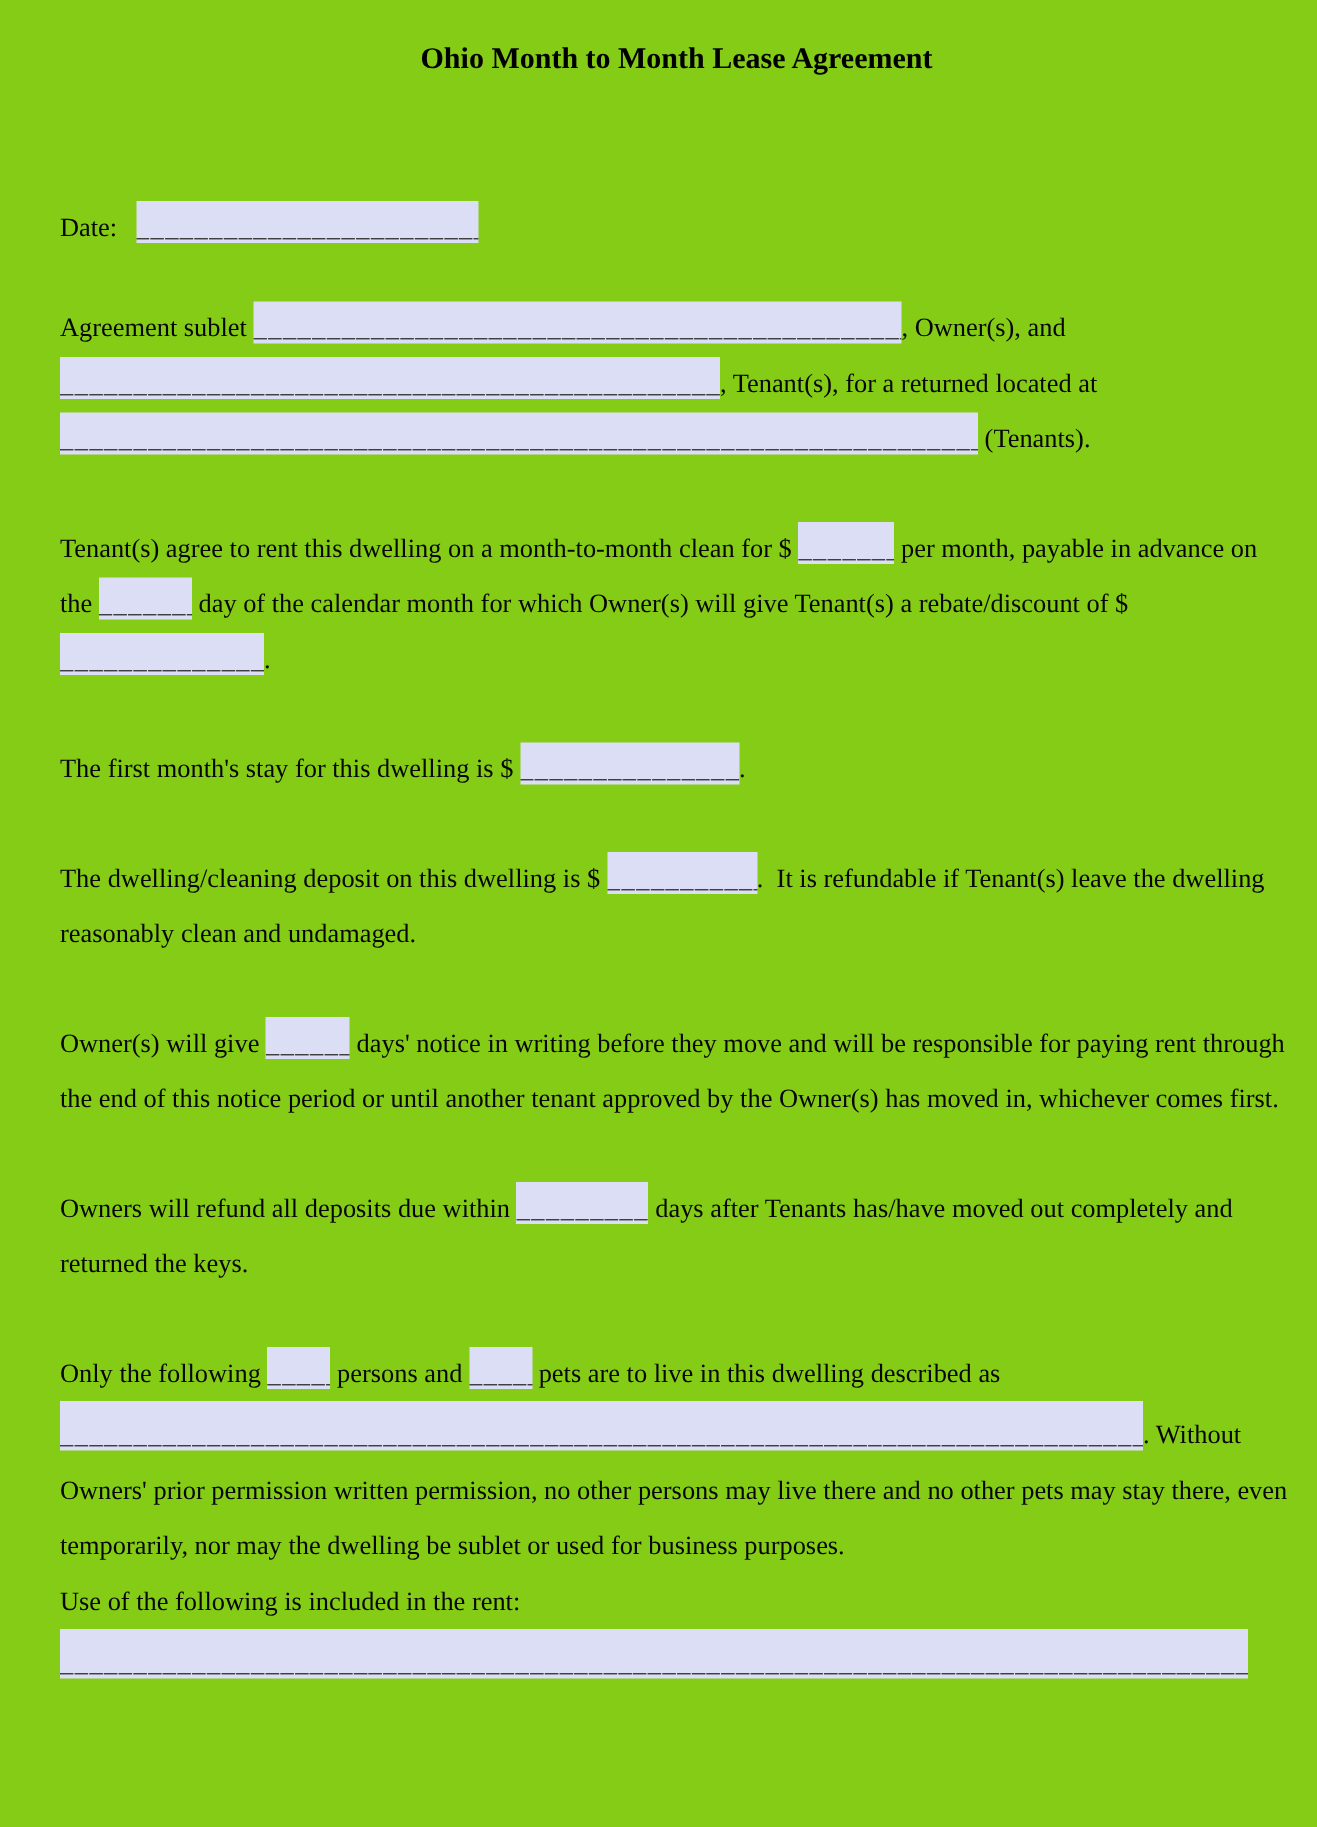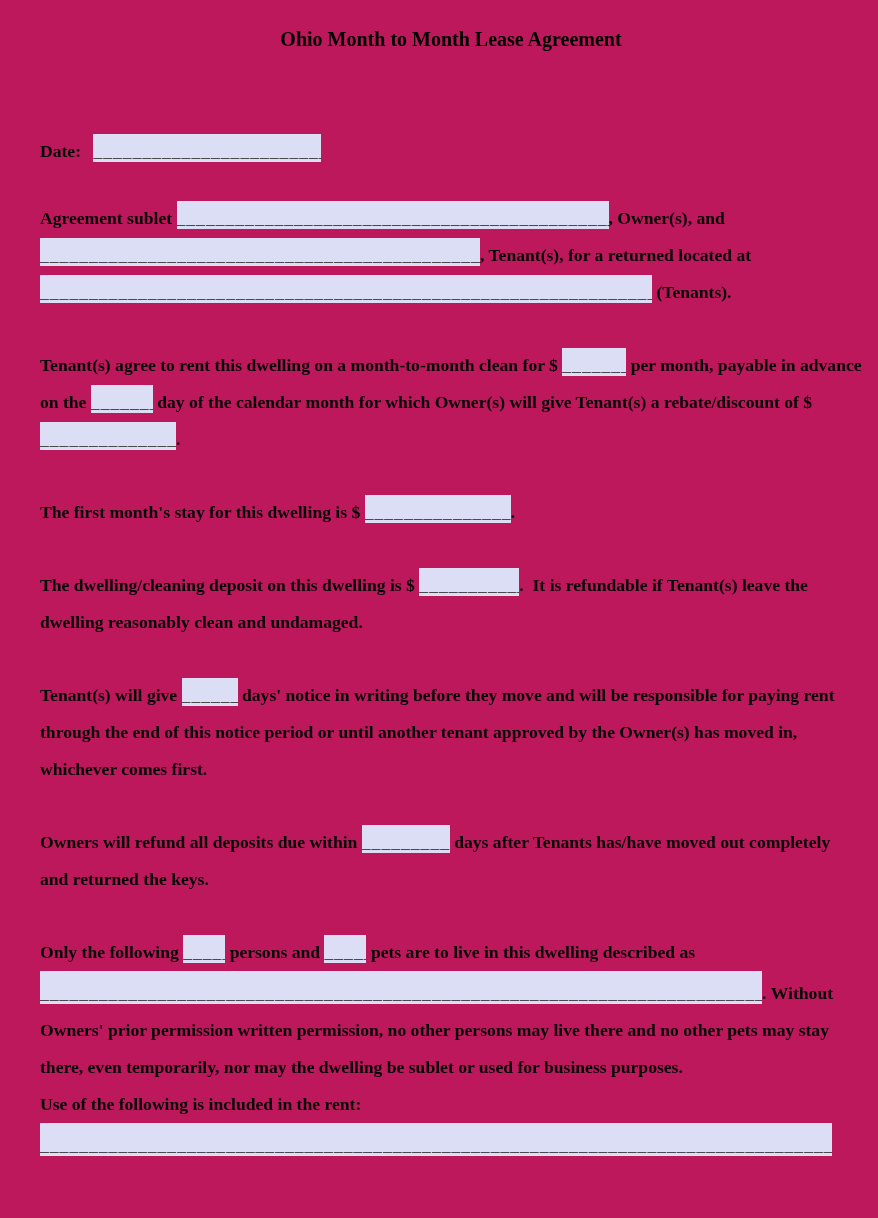--- a/index.html
+++ b/index.html
@@ -1,39 +1,39 @@
 <!DOCTYPE html>
 <html><head>
 <meta charset="utf-8">
 <style>
   html,body { margin:0; padding:0; background:#ffffff; }
   .page {
     width:878px; height:1218px; box-sizing:border-box;
-    background:#be185d; overflow:hidden;
+    background:#84cc16; overflow:hidden;
     padding:0 16px 0 40px;
     font-family:"Liberation Serif","DejaVu Serif",serif;
     font-size:17.6px; color:#060606;
   }
   .doc-title {
     font-size:20px; font-weight:700; text-align:center;
     margin:28px 0 0 0; line-height:23px; color:#000;
   }
   .p { margin:36px 0 0 0; line-height:37px; }
   .p--first { margin-top:30px; }
   .p--tight { margin-top:0; }
   .date-row { margin-top:82px; line-height:37px; }
   .blank {
     display:inline-block; vertical-align:-5px;
     padding-top:6px; height:22px; line-height:22px;
     overflow:hidden; white-space:nowrap;
     background:#dbdef5; color:#2f2f2f; letter-spacing:1px;
   }
   .blank--tall { padding-top:11px; }
   .date-row .blank { margin-left:8px; }
-  .txt { color:#060606;font-weight:bold; }
+  .txt { color:#060606; }
 </style>
 </head>
 <body>
 
 <div class="page">
 
   <h1 class="doc-title">Ohio Month to Month Lease Agreement</h1>
 
   <div class="date-row">
     <span class="txt">Date:</span>
@@ -61,21 +61,21 @@
     <span class="txt">The first month's stay for this dwelling is $</span>
     <span class="blank" style="width:146px">____________________</span><span class="txt">.</span>
   </p>
 
   <p class="p">
     <span class="txt">The dwelling/cleaning deposit on this dwelling is $</span>
     <span class="blank" style="width:100px">______________</span><span class="txt">. &nbsp;It is refundable if Tenant(s) leave the dwelling reasonably clean and undamaged.</span>
   </p>
 
   <p class="p">
-    <span class="txt">Tenant(s) will give</span>
+    <span class="txt">Owner(s) will give</span>
     <span class="blank" style="width:56px">_________</span>
     <span class="txt">days' notice in writing before they move and will be responsible for paying rent through the end of this notice period or until another tenant approved by the Owner(s) has moved in, whichever comes first.</span>
   </p>
 
   <p class="p">
     <span class="txt">Owners will refund all deposits due within</span>
     <span class="blank" style="width:88px">_____________</span>
     <span class="txt">days after Tenants has/have moved out completely and returned the keys.</span>
   </p>
 

